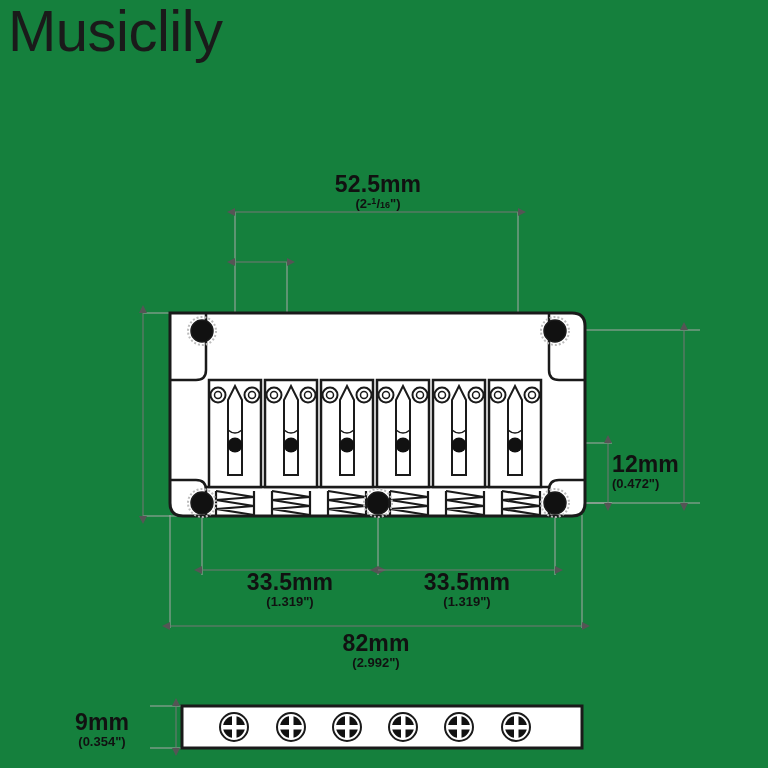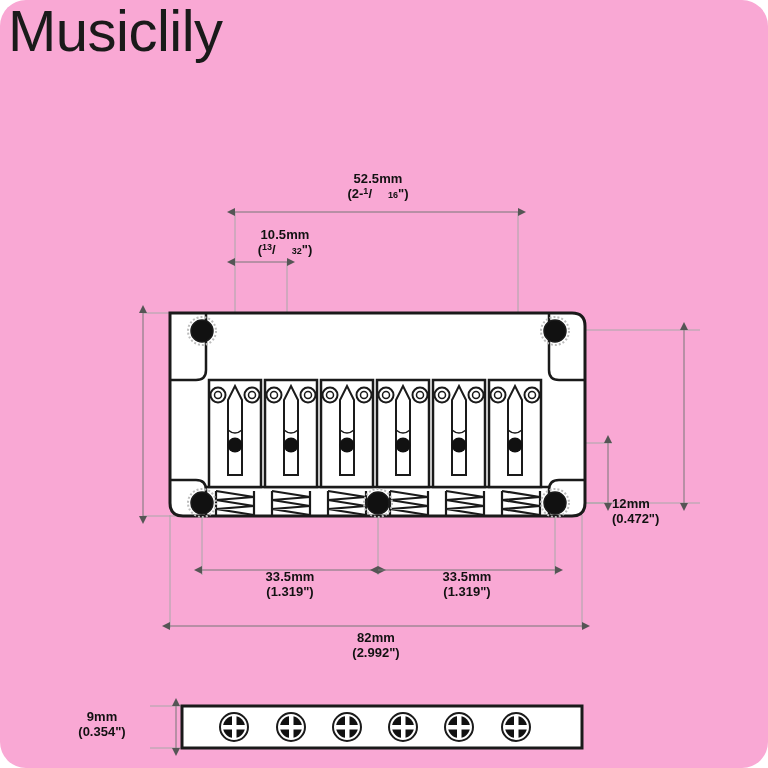--- a/index.html
+++ b/index.html
@@ -4,24 +4,23 @@
 <style>
   html, body {
     margin: 0;
     padding: 0;
     background: #ffffff;
   }
   #page {
     position: relative;
     width: 768px;
     height: 768px;
-    background: #f9a8d4;
+    background: #15803d;
     font-family: "Liberation Sans", sans-serif;
     overflow: hidden;
-    border-radius: 26px;
   }
   #brand {
     position: absolute;
     left: 8px;
     top: 2px;
     font-size: 58px;
     line-height: 1;
     color: #1a1a1a;
     font-weight: 400;
     letter-spacing: -0.5px;
@@ -37,35 +36,35 @@
   .dimlabel {
     position: absolute;
     text-align: center;
     color: #111111;
     font-weight: bold;
     white-space: nowrap;
     line-height: 1.05;
   }
   .dimlabel .main {
     display: block;
-    font-size: 13px;
+    font-size: 23px;
     letter-spacing: 0.1px;
   }
   .dimlabel .sub {
     display: block;
     font-size: 13px;
     margin-top: 1px;
   }
   .dimlabel .sub sup,
   .dimlabel .sub sub {
     font-size: 9px;
     line-height: 0;
   }
   .dimlabel .sub sup { vertical-align: 0.45em; }
-  .dimlabel .sub sub { vertical-align: -0.05em; padding-left: 16px; }
+  .dimlabel .sub sub { vertical-align: -0.05em; }
 </style>
 </head>
 <body>
 
 <div id="page">
 
   <div id="brand">Musiclily</div>
 
   <svg class="diagram" viewBox="0 0 768 768">
     <defs>
@@ -314,28 +313,24 @@
         </g>
       </g>
     </g>
   </svg>
 
   <div class="dimlabel" style="left:308px; top:172px; width:140px;">
     <span class="main">52.5mm</span>
     <span class="sub"><span>(2-</span><sup>1</sup>/<sub>16</sub><span>")</span></span>
   </div>
 
-  <div class="dimlabel" style="left:215px; top:228px; width:140px;">
-    <span class="main">10.5mm</span>
-    <span class="sub"><span>(</span><sup>13</sup>/<sub>32</sub><span>")</span></span>
-  </div>
-
-
-
-  <div class="dimlabel" style="left:612px; top:452px; width:82px; text-align:left;margin-top:45px;">
+
+
+
+  <div class="dimlabel" style="left:612px; top:452px; width:82px; text-align:left;">
     <span class="main">12mm</span>
     <span class="sub">(0.472")</span>
   </div>
 
   <div class="dimlabel" style="left:220px; top:570px; width:140px;">
     <span class="main">33.5mm</span>
     <span class="sub">(1.319")</span>
   </div>
 
   <div class="dimlabel" style="left:397px; top:570px; width:140px;">

